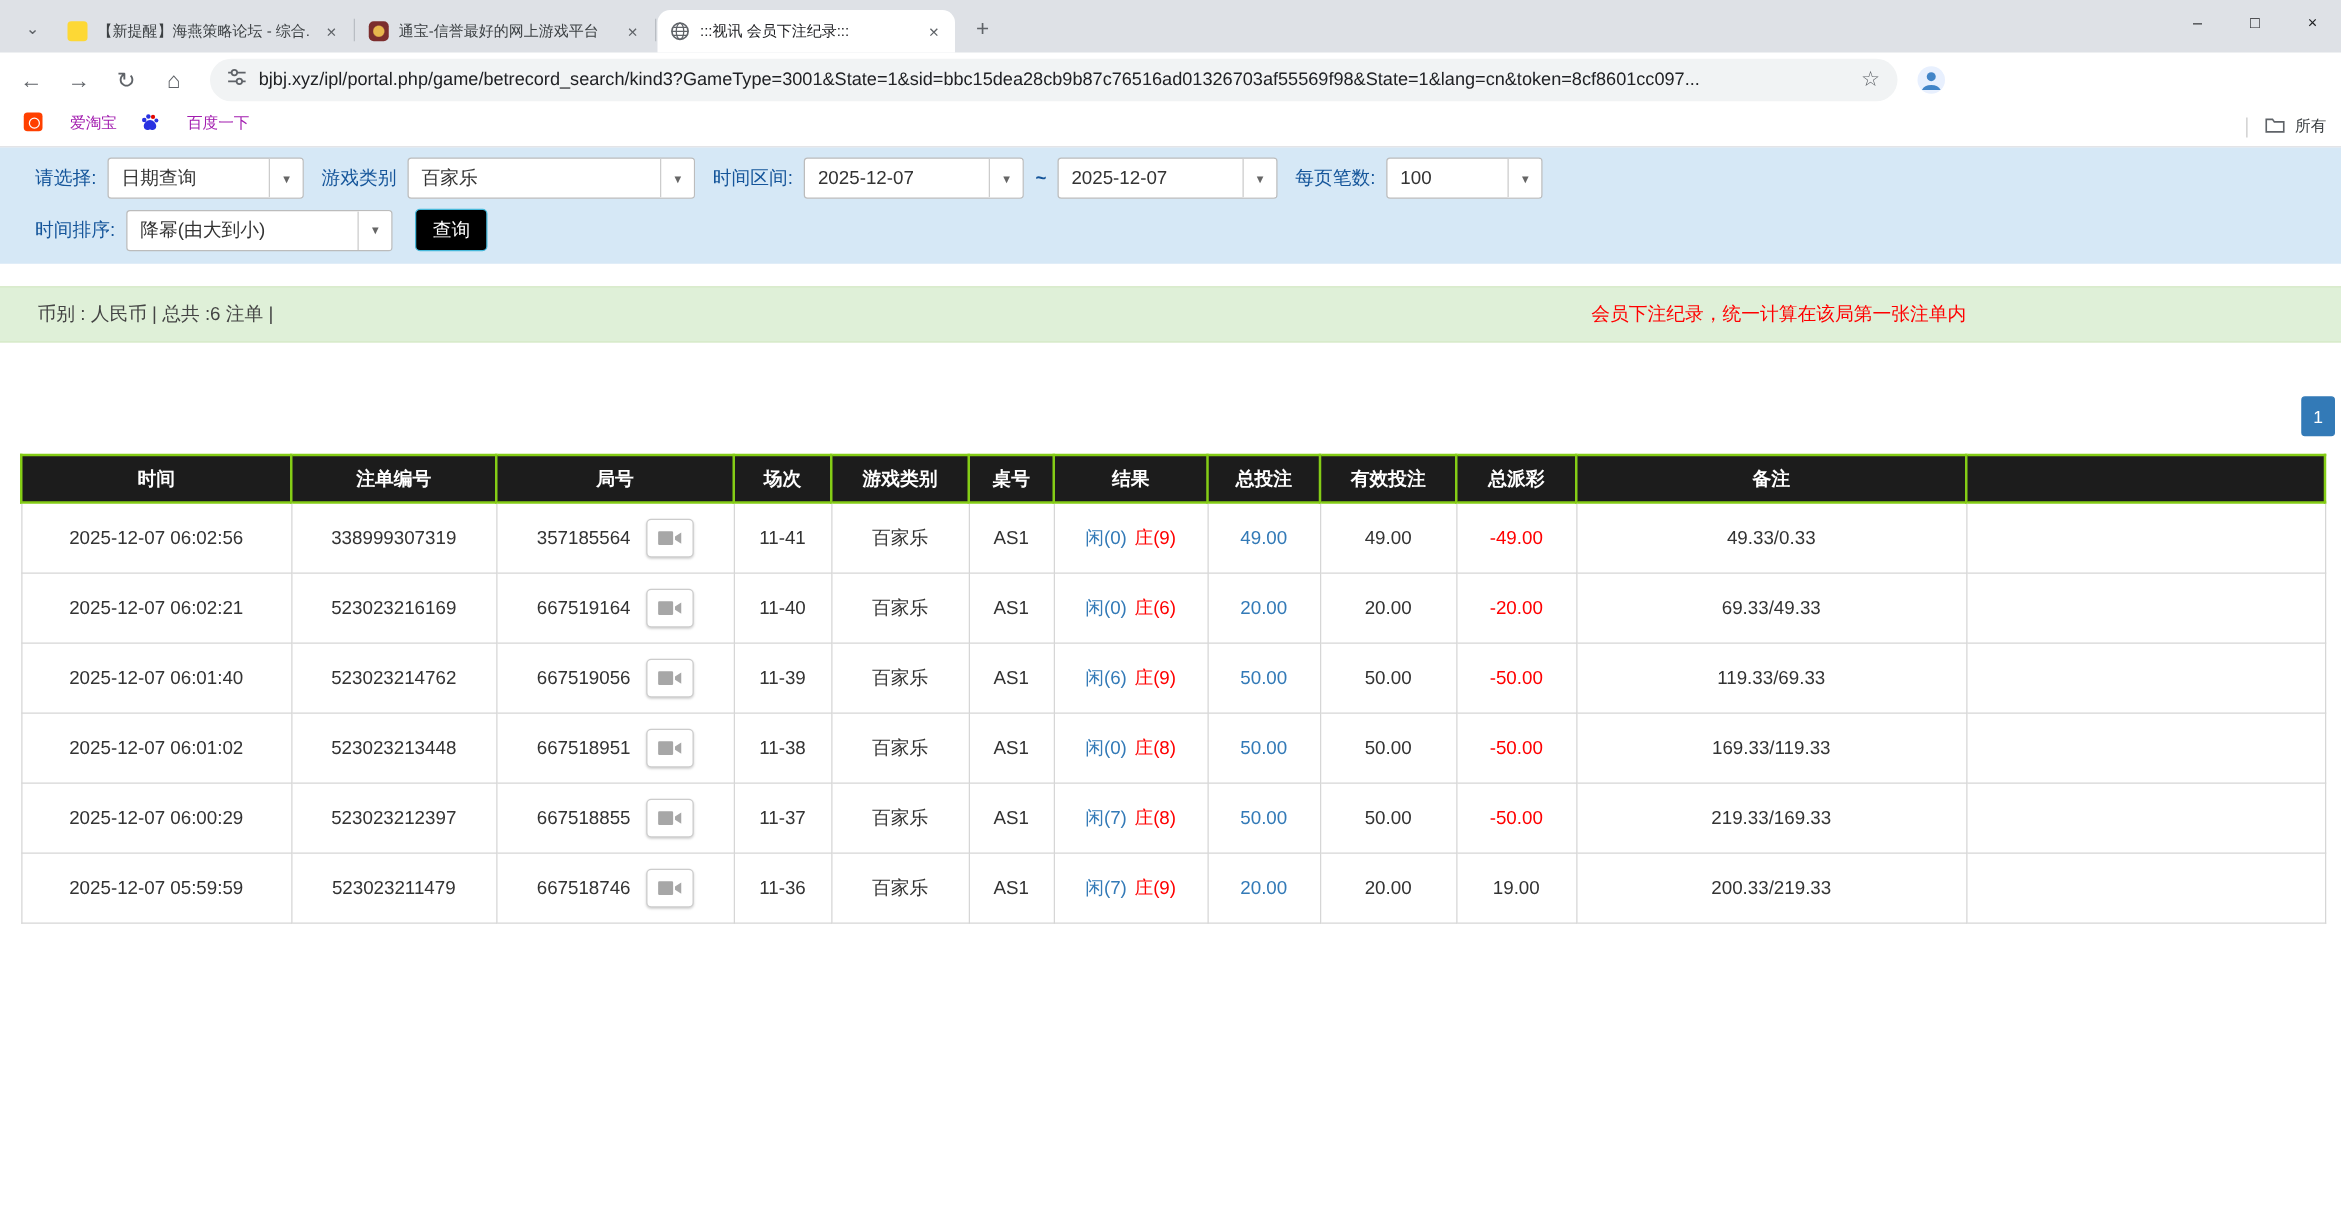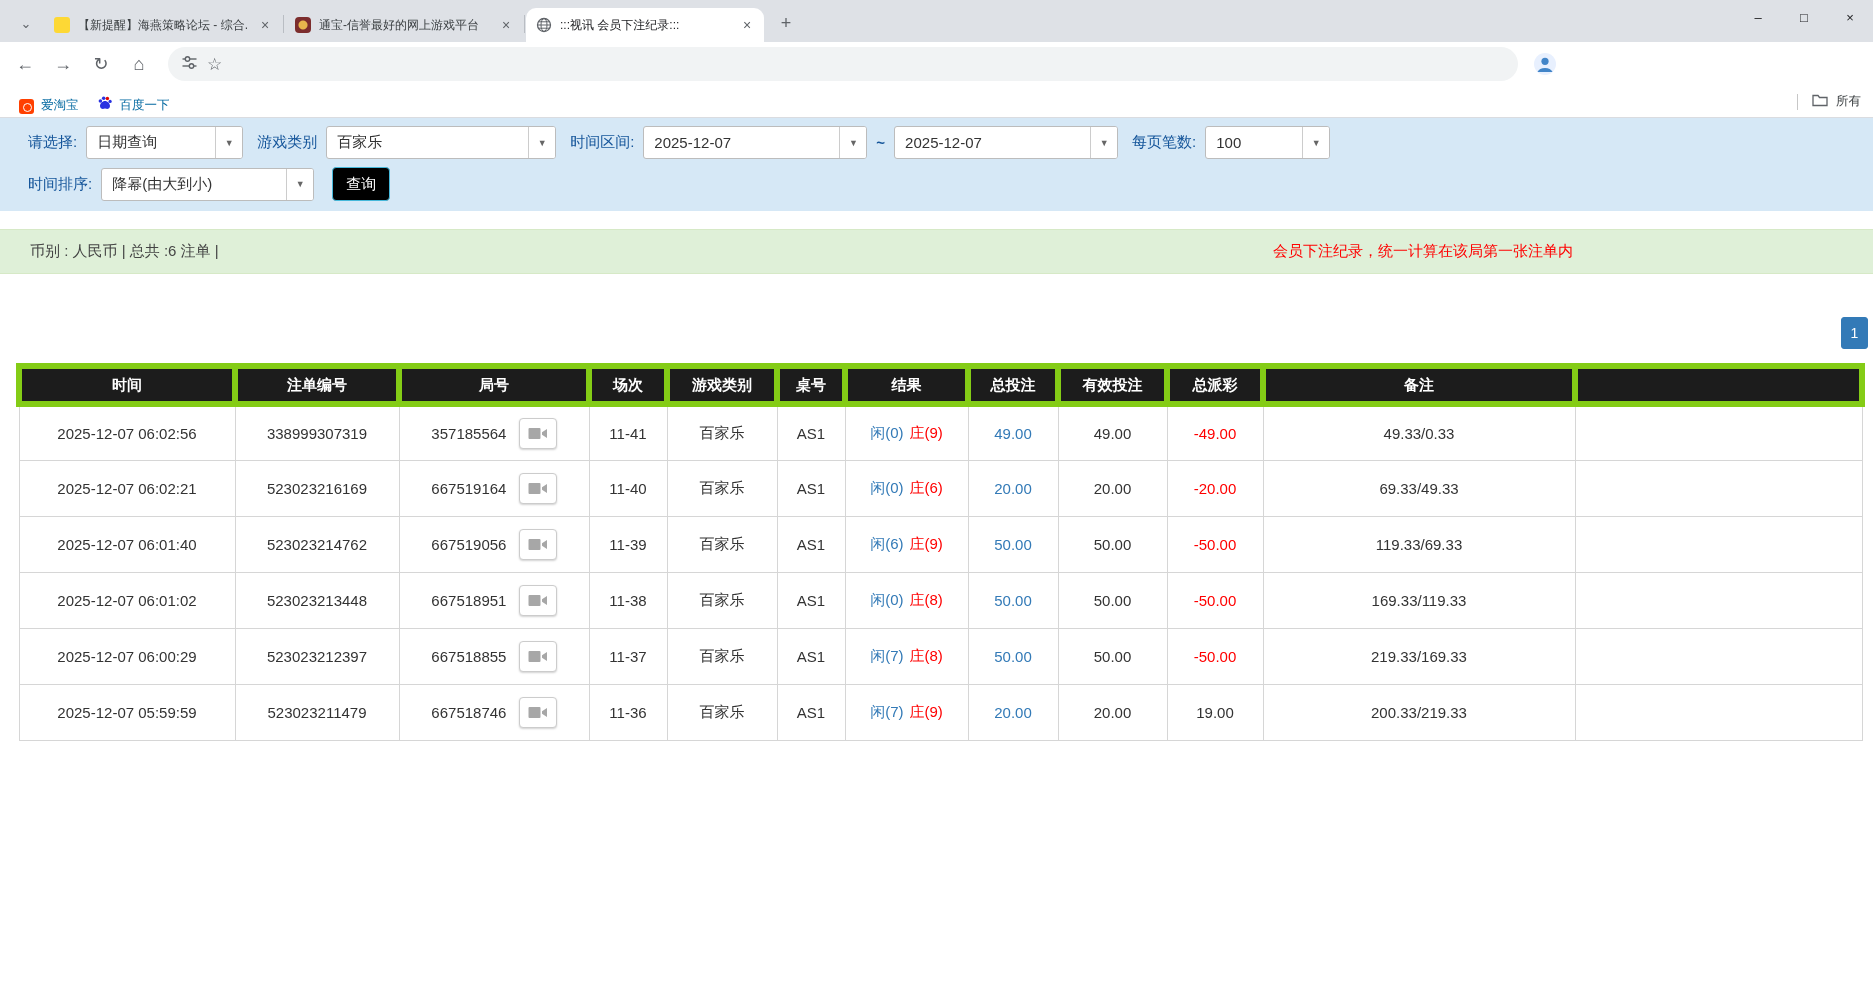--- a/index.html
+++ b/index.html
@@ -22,47 +22,47 @@
   .winbtn { width:46px; height:34px; display:flex; align-items:center; justify-content:center; color:#202124; font-size:13px; }
 
   .toolbar { height:44px; background:#fff; display:flex; align-items:center; padding:0 10px 0 8px; gap:4px; }
   .navbtn { width:34px; height:34px; border-radius:50%; display:flex; align-items:center; justify-content:center; color:#5f6368; font-size:18px; }
   .omnibox { width:1350px; height:34px; background:#f1f3f4; border-radius:17px; margin:0 8px; display:flex; align-items:center; padding:0 14px; gap:10px; }
   .omnibox .url { flex:1; font-size:14.5px; color:#202124; white-space:nowrap; overflow:hidden; }
   .star { color:#5f6368; font-size:17px; }
   .avatar { width:30px; height:30px; border-radius:50%; display:flex; align-items:center; justify-content:center; }
 
   .bookmarksbar { height:32px; background:#fff; border-bottom:1px solid #dadce0; display:flex; align-items:center; padding:0 10px; }
-  .bm { display:flex; align-items:flex-end; gap:7px; font-size:12.5px; color:#0369a1; padding:0 9px; height:24px; border-radius:12px; }
+  .bm { display:flex; align-items:flex-start; gap:22px; font-size:12.5px; color:#a21caf; padding:0 9px; height:24px; border-radius:12px; }
   .bmicon-taobao { width:15px; height:15px; border-radius:3px; background:#ff4000; position:relative; }
   .bmicon-taobao::after { content:""; position:absolute; left:4px; top:4px; width:7px; height:7px; border-radius:50%; border:1.5px solid #fff; }
   .bm-right { margin-left:auto; display:flex; align-items:center; gap:8px; font-size:12.5px; color:#3c4043; padding-right:2px; }
   .bmdivider { width:1px; height:16px; background:#c7c7c7; margin-right:6px; }
 
   
   .filterbar { background:#d6e8f6; padding:8px 0 10px 28px; }
   .frow { display:flex; align-items:center; }
   .frow + .frow { margin-top:8px; }
   .fgroup { display:flex; align-items:center; margin-right:14px; }
   .flabel { font-size:15px; font-weight:normal; color:#15559a; margin-right:9px; white-space:nowrap; }
   .combo { display:flex; height:33px; background:#fff; border:1px solid #bcbcbc; border-radius:3px; overflow:hidden; }
   .combo .val { flex:1; display:flex; align-items:center; padding:0 10px; font-size:15px; color:#333; white-space:nowrap; }
   .combo .arrow { width:27px; border-left:1px solid #ccc; display:flex; align-items:center; justify-content:center; color:#666; font-size:9px; background:#fff; }
-  .w-query { width:157px; } .w-game { width:230px; } .w-date { width:224px; } .w-size { width:125px; } .w-sort { width:213px; }
+  .w-query { width:157px; } .w-game { width:230px; } .w-date { width:176px; } .w-size { width:125px; } .w-sort { width:213px; }
   .tilde { font-size:15px; font-weight:bold; color:#15559a; margin:0 9px 0 0; }
   .btn-query { height:34px; padding:0 13px; background:#000000; border:1px solid #46b8da; border-radius:4px; color:#fff; font-size:15px; cursor:pointer; margin-left:4px; }
 
   .alert { margin-top:18px; height:45px; background:#dff0d8; border-top:1px solid #d6e9c6; border-bottom:1px solid #d6e9c6; display:flex; align-items:center; padding-left:30px; font-size:15px; color:#444; }
   .alert .notice { margin-left:auto; margin-right:300px; color:#f00; }
 
   .pagerow { display:flex; justify-content:flex-end; margin:43px 5px 14px 0; }
   .page-btn { min-width:27px; height:32px; background:#337ab7; border:1px solid #337ab7; border-radius:3px; color:#fff; font-size:14px; display:flex; align-items:center; justify-content:center; padding:0 8px; }
 
   table.bets { border-collapse:collapse; table-layout:fixed; width:1843px; margin-left:16px; font-size:15px; color:#333; }
-  table.bets th { background:#1c1c1c; color:#fff; font-weight:bold; height:38px; border:6px solid #84cc16; font-size:15px; text-align:center; }
+  table.bets th { background:#1c1c1c; color:#fff; font-weight:bold; height:38px; border:2px solid #84cc16; font-size:15px; text-align:center; }
   table.bets tbody td { background:#fff; border:1px solid #d6d6d6; height:56px; text-align:center; }
   table.bets tfoot td { background:#8f8f8f; color:#fff; font-weight:bold; height:38px; border:1px solid #a8a8a8; text-align:center; }
   tr.row-subtotal td { border-bottom:2px solid #fff; }
   .blue { color:#337ab7; }
   .red { color:#f00; }
   .result-gap { display:inline-block; width:6px; }
   .cam-btn { display:inline-flex; align-items:center; justify-content:center; width:38px; height:31px; background:#fff; border:1px solid #ccc; border-radius:4px; box-shadow:0 1px 2px rgba(0,0,0,.18); margin-left:8px; vertical-align:middle; cursor:pointer; }
   .round-num { vertical-align:middle; }
 </style>
 </head>
@@ -111,20 +111,21 @@
   <div class="navbtn">⌂</div>
   <div class="omnibox">
     <span>
       <svg width="15" height="15" viewBox="0 0 15 15" stroke="#5f6368" stroke-width="1.4" fill="none">
           <line x1="0.5" y1="4" x2="14.5" y2="4"></line>
           <circle cx="5.5" cy="4" r="2.2" fill="#f1f3f4"></circle>
           <line x1="0.5" y1="11" x2="14.5" y2="11"></line>
           <circle cx="9.5" cy="11" r="2.2" fill="#f1f3f4"></circle>
         </svg>
     </span>
+    <span class="url">bjbj.xyz/ipl/portal.php/game/betrecord_search/kind3?GameType=3001&amp;State=1&amp;sid=bbc15dea28cb9b87c76516ad01326703af55569f98&amp;State=1&amp;lang=cn&amp;token=8cf8601cc097...</span>
     <span class="star">☆</span>
   </div>
   <div class="avatar">
     <svg width="24" height="24" viewBox="0 0 24 24">
         <circle cx="12" cy="12" r="11" fill="#e8f0fe"></circle>
         <circle cx="12" cy="9.3" r="3.6" fill="#4285c8"></circle>
         <path d="M4.5 20a8 6.2 0 0 1 15 0z" fill="#4285c8"></path>
       </svg>
   </div>
 </div>

